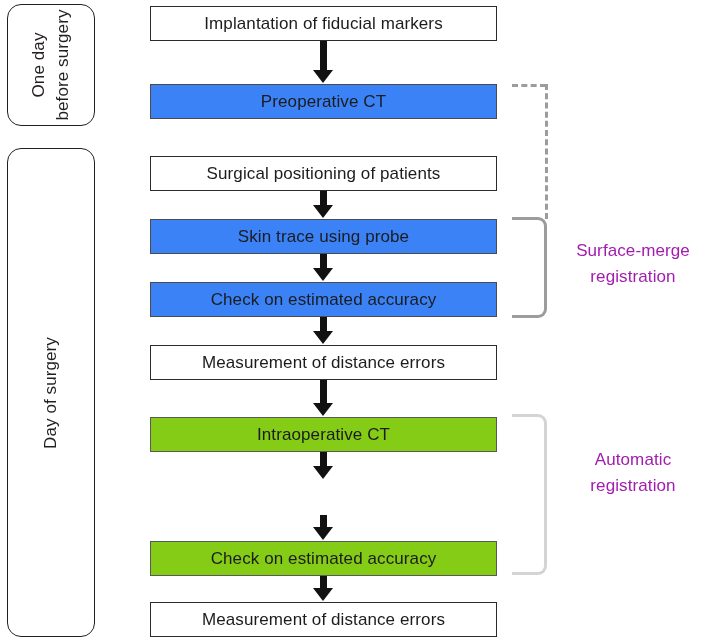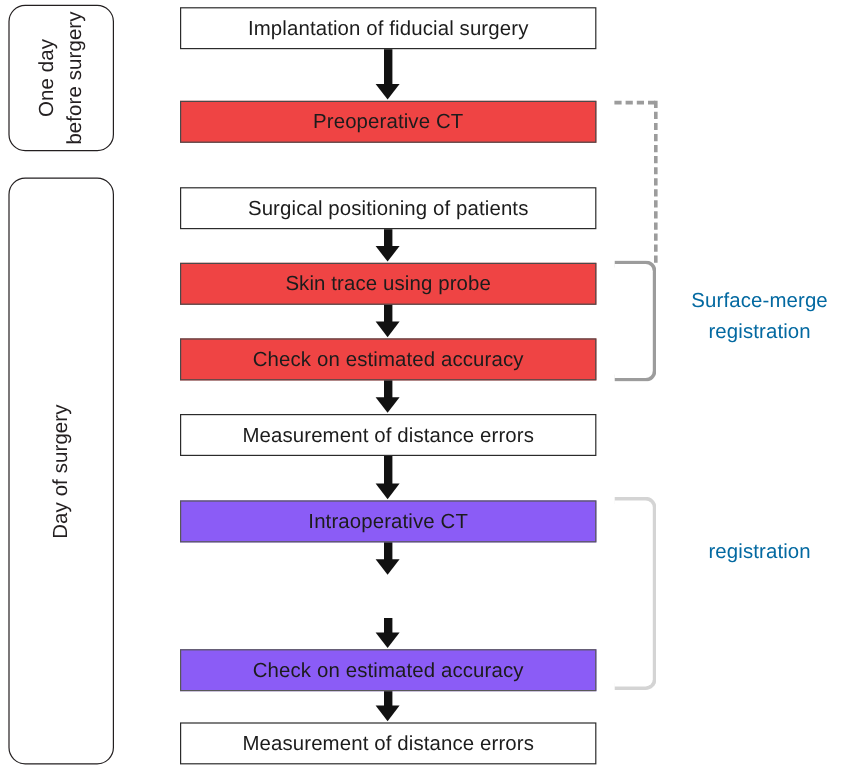--- a/index.html
+++ b/index.html
@@ -20,54 +20,54 @@
 
   #phase-preop{left:7px;top:4px;width:88px;height:122px;}
   #phase-preop .phase-label{width:112px;}
   #phase-day{left:7px;top:148px;width:88px;height:489px;}
 
   
   .node{position:absolute;box-sizing:border-box;left:150px;width:347px;height:35px;
         border:1.6px solid #3a3a3a;display:flex;align-items:center;
         justify-content:center;color:#1c1c1c;font-size:17px;letter-spacing:.1px;}
   .node.white{background:#ffffff;border-color:#2b2b2b;}
-  .node.dark{background:#ef4444;border-color:#4a4a4a;}
-  .node.light{background:#8b5cf6;border-color:#585858;}
+  .node.dark{background:#3b82f6;border-color:#4a4a4a;}
+  .node.light{background:#84cc16;border-color:#585858;}
 
   
   .arrow{position:absolute;left:320px;width:7px;background:#111;}
   .arrow-head{position:absolute;left:313px;width:0;height:0;
               border-left:10px solid transparent;border-right:10px solid transparent;
               border-top:13px solid #111;}
 
   
   .bracket{position:absolute;box-sizing:border-box;}
   .bracket.solid-dark{border:3.4px solid #9c9c9c;border-left:none;border-radius:0 9px 9px 0;}
   .bracket.solid-light{border:3.4px solid #d4d4d4;border-left:none;border-radius:0 9px 9px 0;}
   .dash-v{position:absolute;border-left:3.4px dashed #9c9c9c;}
   .dash-h{position:absolute;border-top:3.4px dashed #9c9c9c;}
 
-  .side-label{position:absolute;color:#0369a1;font-size:17px;
+  .side-label{position:absolute;color:#a21caf;font-size:17px;
               text-align:center;line-height:1.5;letter-spacing:.1px;}
 </style>
 </head>
 <body>
 
 <div id="canvas">
 
   <div class="phase" id="phase-preop">
     <div class="phase-label multi">One day before surgery</div>
   </div>
 
   <div class="phase" id="phase-day">
     <div class="phase-label">Day of surgery</div>
   </div>
 
   <div class="node white" style="top:6px">
-    <span>Implantation of fiducial surgery</span>
+    <span>Implantation of fiducial markers</span>
     </div>
 
   <div class="node dark" style="top:84px">
     <span>Preoperative CT</span>
     </div>
 
   <div class="node dark" style="top:219px">
     <span>Skin trace using probe</span>
     </div>
 
@@ -126,16 +126,17 @@
   <div class="bracket solid-dark" style="left:512px;top:217px;width:35px;height:101px"></div>
 
   <div class="side-label" style="left:563px;top:238px;width:140px">
     <div>Surface-merge</div>
     <div>registration</div>
   </div>
 
   <div class="bracket solid-light" style="left:512px;top:414px;width:35px;height:161px"></div>
 
   <div class="side-label" style="left:563px;top:447px;width:140px">
+    <div>Automatic</div>
     <div>registration</div>
   </div>
 
 </div>
 
 </body></html>

